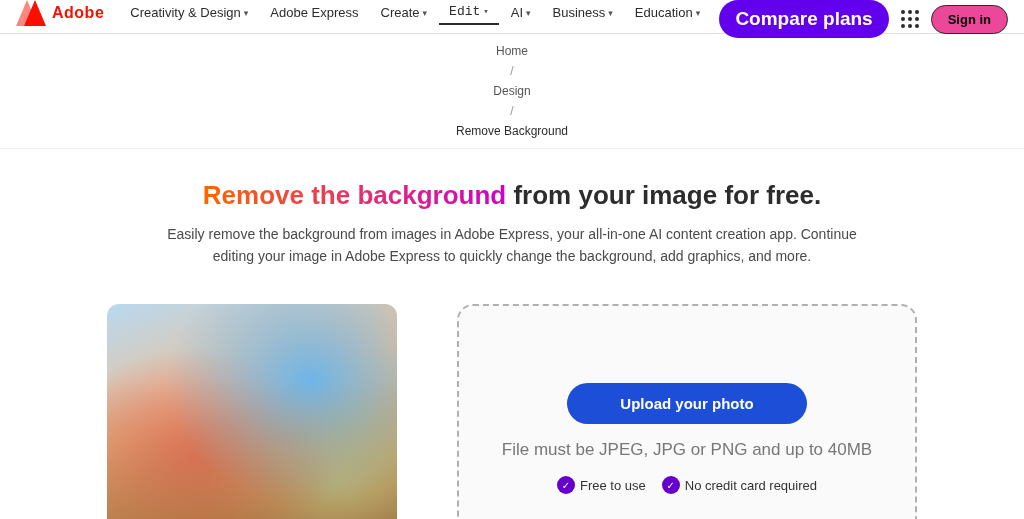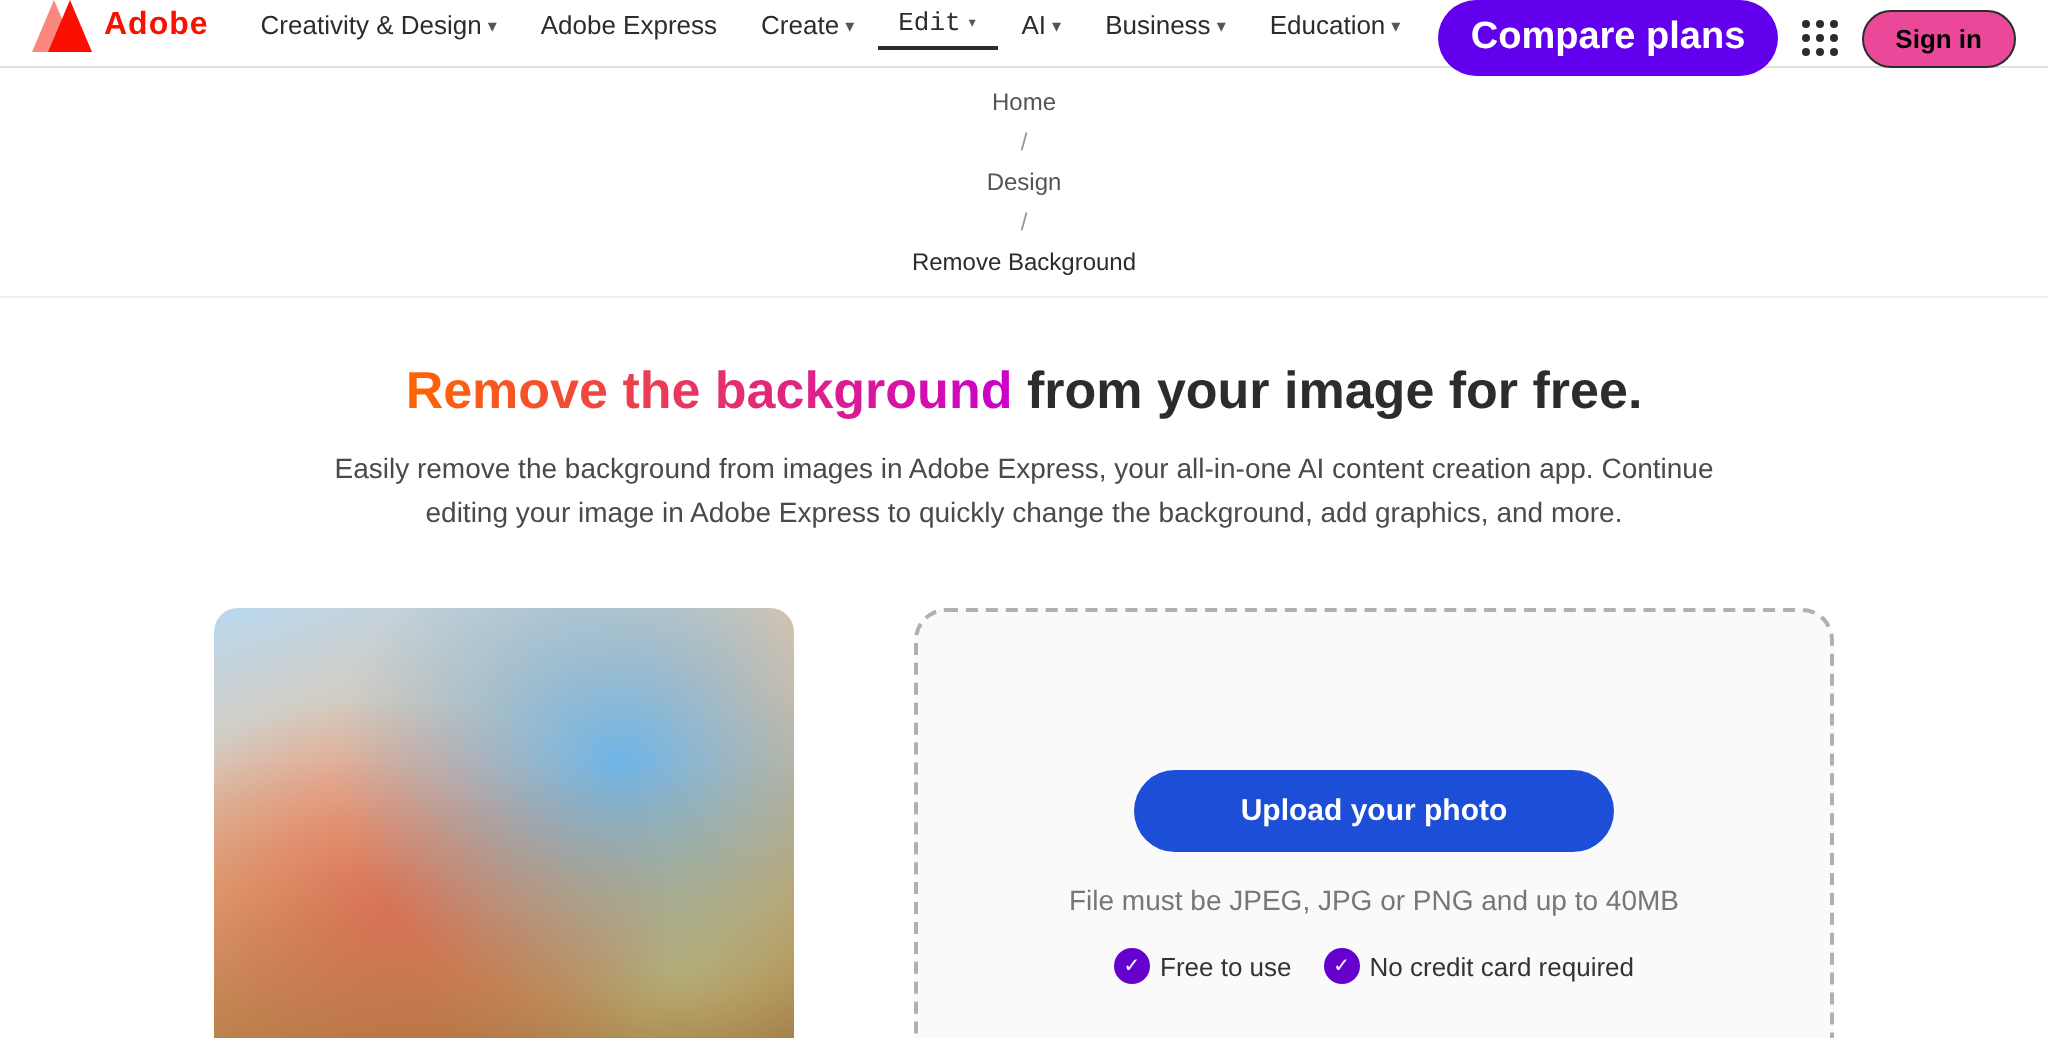--- a/index.html
+++ b/index.html
@@ -233,21 +233,21 @@
       border: none;
       border-radius: 24px;
       padding: 12px 32px;
       font-size: 15px;
       font-weight: 600;
       cursor: pointer;
       width: 100%;
       max-width: 240px;
     }
     .upload-note {
-      font-size: 14px;
+      font-size: 17px;
       color: #777;
       text-align: center;
     }
     .upload-badges {
       display: flex;
       align-items: center;
       gap: 16px;
     }
     .upload-badge {
       display: flex;

